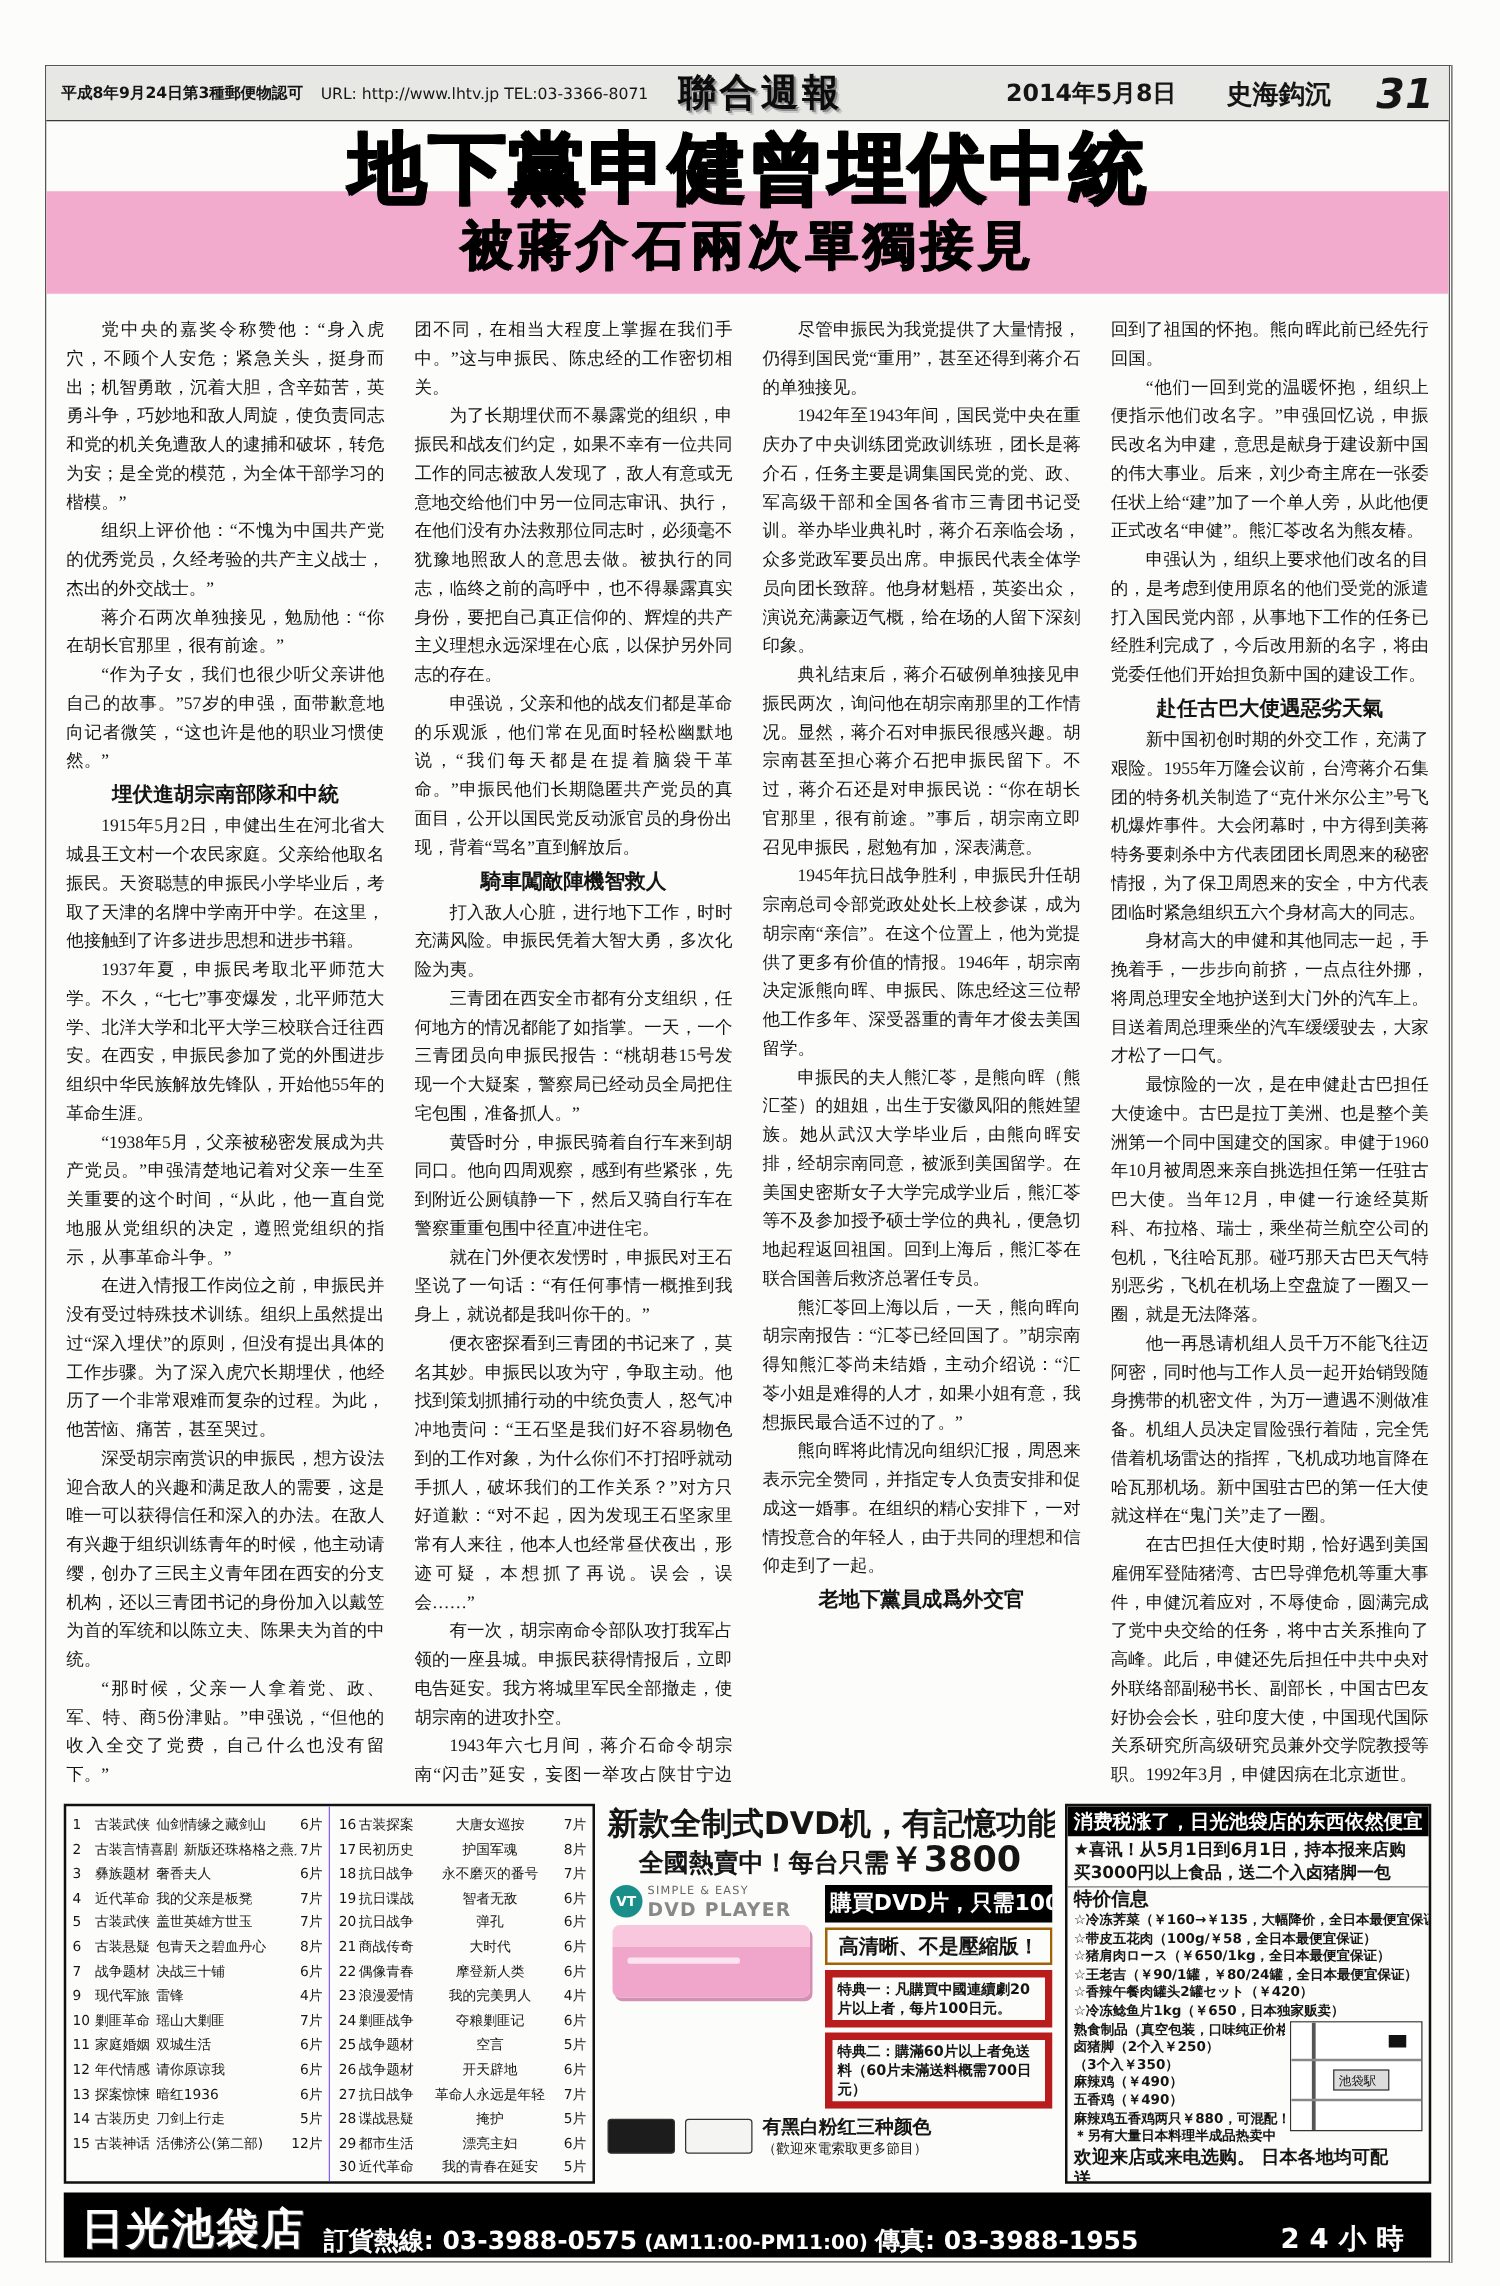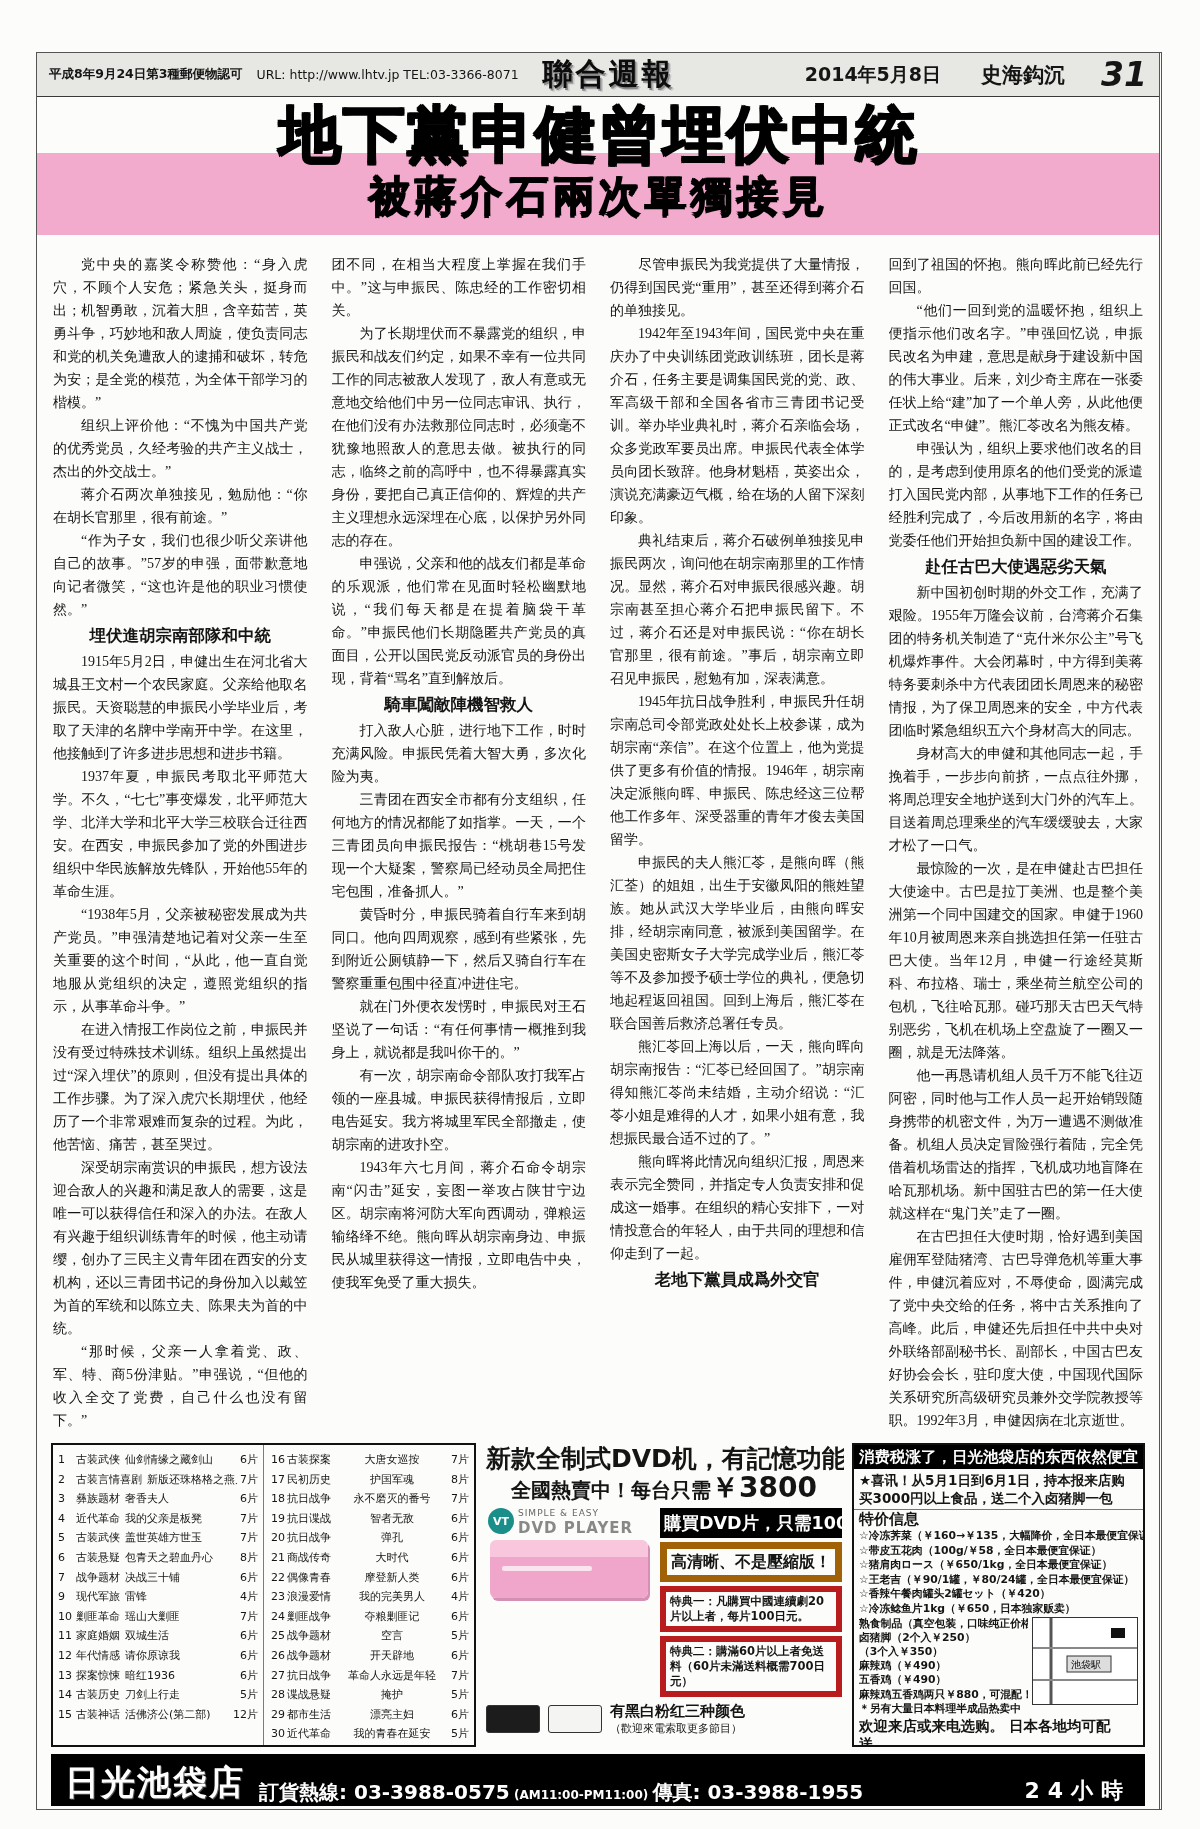--- a/index.html
+++ b/index.html
@@ -62,21 +62,21 @@
   .vt-logo{position:absolute;left:2px;top:0;width:26px;height:26px;border-radius:50%;
            background:#1a8f8a;color:#fff;font-size:11px;font-weight:bold;
            display:flex;align-items:center;justify-content:center;}
   .brand1{position:absolute;left:32px;top:0;font-size:9px;color:#666;letter-spacing:1px;}
   .brand2{position:absolute;left:32px;top:11px;font-size:15px;color:#888;font-weight:bold;letter-spacing:1px;}
   .player-graphic{position:absolute;left:4px;top:32px;width:158px;height:58px;border-radius:6px;
            background:linear-gradient(#f8c7de 0 30%,#f0a6cb 30% 100%);box-shadow:2px 3px 0 #d390b4;}
   .player-graphic::after{content:"";position:absolute;left:12px;top:26px;width:90px;height:5px;background:#fbe3ef;border-radius:2px;}
   .offer-black{background:#000;color:#fff;font-size:17.5px;font-weight:900;
            text-align:center;line-height:30px;white-space:nowrap;padding:0 4px;}
-  .hd-box{border:7px solid #a16207;margin-top:4px;font-size:16px;font-weight:900;
+  .hd-box{border:2px solid #a16207;margin-top:4px;font-size:16px;font-weight:900;
            text-align:center;line-height:26px;white-space:nowrap;}
   .tokuten{border:6px solid #b91c1c;margin-top:4px;font-size:11.5px;font-weight:bold;
            line-height:15px;padding:2px 4px;}
   .ad-right-col{flex:1;overflow:hidden;}
   .colors-row{display:flex;align-items:center;gap:8px;margin-top:5px;}
   .thumb{width:52px;height:26px;border-radius:3px;flex:none;border:1px solid #333;}
   .thumb.black{background:#1c1c1c;}
   .thumb.white{background:#f4f4f2;}
   .colors-line{font-size:15px;font-weight:900;white-space:nowrap;}
   .colors-note{font-size:11px;font-weight:normal;}
@@ -94,21 +94,21 @@
   .map-box{width:104px;height:86px;border:1px solid #333;flex:none;background:#fff;}
   .welcome{font-size:14.5px;font-weight:900;line-height:18px;padding:1px 5px 0;}
 
   
   .bottom-bar{margin:7px 14px 0;height:52px;background:#000;color:#fff;display:flex;
        align-items:flex-end;padding:0 14px;font-family:"DejaVu Sans","Liberation Sans",sans-serif;
        box-sizing:border-box;overflow:hidden;}
   .store-name{font-size:34px;font-weight:900;letter-spacing:2px;white-space:nowrap;
        text-shadow:1px 1px 0 #555;}
   .hotline{font-size:20px;font-weight:bold;margin-left:14px;white-space:nowrap;}
-  .hotline .small{font-size:12px;font-weight:bold;}
+  .hotline .small{font-size:16px;font-weight:bold;}
   .hours{margin-left:auto;font-size:22px;font-weight:bold;letter-spacing:8px;white-space:nowrap;}
 </style>
 </head>
 <body>
 
 <div class="page">
   <div class="frame">
 
     <div class="masthead-strip">
       <span class="notice">平成8年9月24日第3種郵便物認可</span>
@@ -142,20 +142,21 @@
         </div>
         <div class="col">
           <p>团不同，在相当大程度上掌握在我们手中。”这与申振民、陈忠经的工作密切相关。</p>
           <p class="ind">为了长期埋伏而不暴露党的组织，申振民和战友们约定，如果不幸有一位共同工作的同志被敌人发现了，敌人有意或无意地交给他们中另一位同志审讯、执行，在他们没有办法救那位同志时，必须毫不犹豫地照敌人的意思去做。被执行的同志，临终之前的高呼中，也不得暴露真实身份，要把自己真正信仰的、辉煌的共产主义理想永远深埋在心底，以保护另外同志的存在。</p>
           <p class="ind">申强说，父亲和他的战友们都是革命的乐观派，他们常在见面时轻松幽默地说，“我们每天都是在提着脑袋干革命。”申振民他们长期隐匿共产党员的真面目，公开以国民党反动派官员的身份出现，背着“骂名”直到解放后。</p>
           <div class="subhead">騎車闖敵陣機智救人</div>
           <p class="ind">打入敌人心脏，进行地下工作，时时充满风险。申振民凭着大智大勇，多次化险为夷。</p>
           <p class="ind">三青团在西安全市都有分支组织，任何地方的情况都能了如指掌。一天，一个三青团员向申振民报告：“桃胡巷15号发现一个大疑案，警察局已经动员全局把住宅包围，准备抓人。”</p>
           <p class="ind">黄昏时分，申振民骑着自行车来到胡同口。他向四周观察，感到有些紧张，先到附近公厕镇静一下，然后又骑自行车在警察重重包围中径直冲进住宅。</p>
           <p class="ind">就在门外便衣发愣时，申振民对王石坚说了一句话：“有任何事情一概推到我身上，就说都是我叫你干的。”</p>
+          <p class="ind">便衣密探看到三青团的书记来了，莫名其妙。申振民以攻为守，争取主动。他找到策划抓捕行动的中统负责人，怒气冲冲地责问：“王石坚是我们好不容易物色到的工作对象，为什么你们不打招呼就动手抓人，破坏我们的工作关系？”对方只好道歉：“对不起，因为发现王石坚家里常有人来往，他本人也经常昼伏夜出，形迹可疑，本想抓了再说。误会，误会……”</p>
           <p class="ind">有一次，胡宗南命令部队攻打我军占领的一座县城。申振民获得情报后，立即电告延安。我方将城里军民全部撤走，使胡宗南的进攻扑空。</p>
           <p class="ind">1943年六七月间，蒋介石命令胡宗南“闪击”延安，妄图一举攻占陕甘宁边区。胡宗南将河防大军向西调动，弹粮运输络绎不绝。熊向晖从胡宗南身边、申振民从城里获得这一情报，立即电告中央，使我军免受了重大损失。</p>
         </div>
         <div class="col">
           <p class="ind">尽管申振民为我党提供了大量情报，仍得到国民党“重用”，甚至还得到蒋介石的单独接见。</p>
           <p class="ind">1942年至1943年间，国民党中央在重庆办了中央训练团党政训练班，团长是蒋介石，任务主要是调集国民党的党、政、军高级干部和全国各省市三青团书记受训。举办毕业典礼时，蒋介石亲临会场，众多党政军要员出席。申振民代表全体学员向团长致辞。他身材魁梧，英姿出众，演说充满豪迈气概，给在场的人留下深刻印象。</p>
           <p class="ind">典礼结束后，蒋介石破例单独接见申振民两次，询问他在胡宗南那里的工作情况。显然，蒋介石对申振民很感兴趣。胡宗南甚至担心蒋介石把申振民留下。不过，蒋介石还是对申振民说：“你在胡长官那里，很有前途。”事后，胡宗南立即召见申振民，慰勉有加，深表满意。</p>
           <p class="ind">1945年抗日战争胜利，申振民升任胡宗南总司令部党政处处长上校参谋，成为胡宗南“亲信”。在这个位置上，他为党提供了更多有价值的情报。1946年，胡宗南决定派熊向晖、申振民、陈忠经这三位帮他工作多年、深受器重的青年才俊去美国留学。</p>
           <p class="ind">申振民的夫人熊汇苓，是熊向晖（熊汇荃）的姐姐，出生于安徽凤阳的熊姓望族。她从武汉大学毕业后，由熊向晖安排，经胡宗南同意，被派到美国留学。在美国史密斯女子大学完成学业后，熊汇苓等不及参加授予硕士学位的典礼，便急切地起程返回祖国。回到上海后，熊汇苓在联合国善后救济总署任专员。</p>
           <p class="ind">熊汇苓回上海以后，一天，熊向晖向胡宗南报告：“汇苓已经回国了。”胡宗南得知熊汇苓尚未结婚，主动介绍说：“汇苓小姐是难得的人才，如果小姐有意，我想振民最合适不过的了。”</p>

